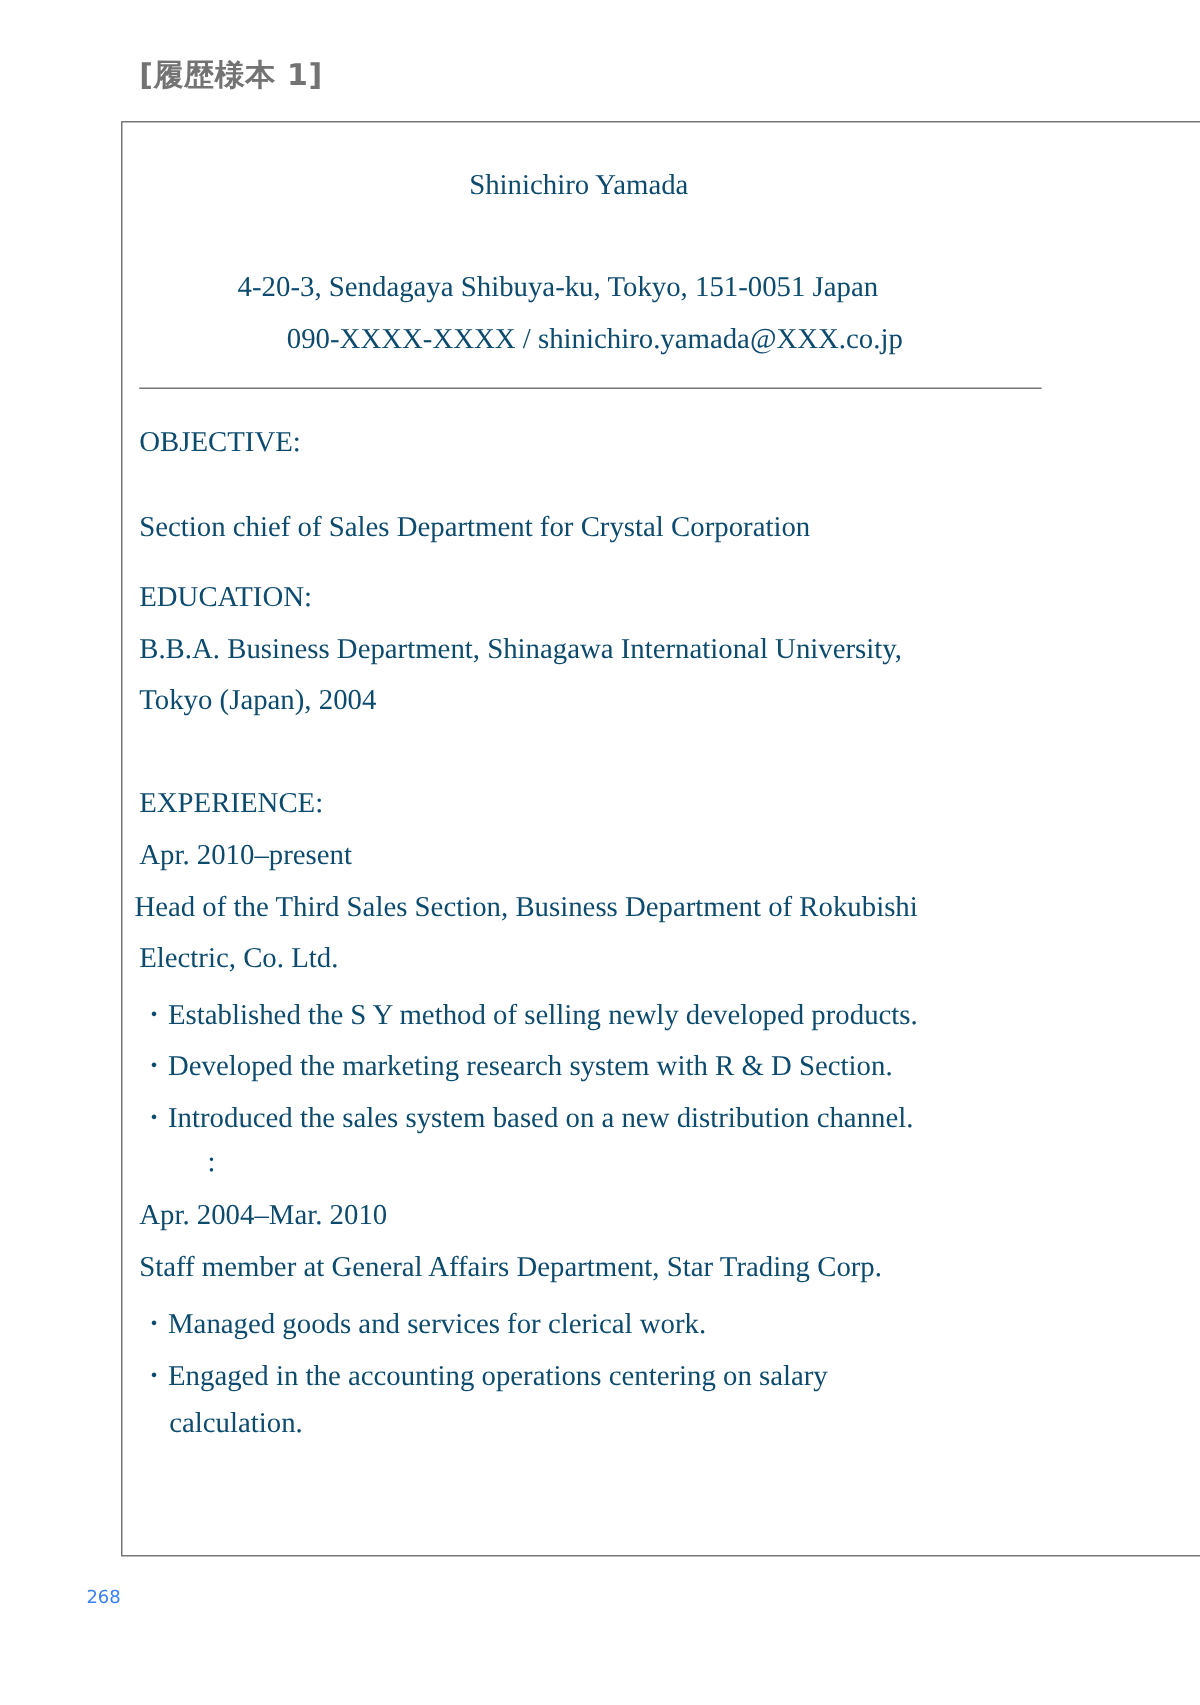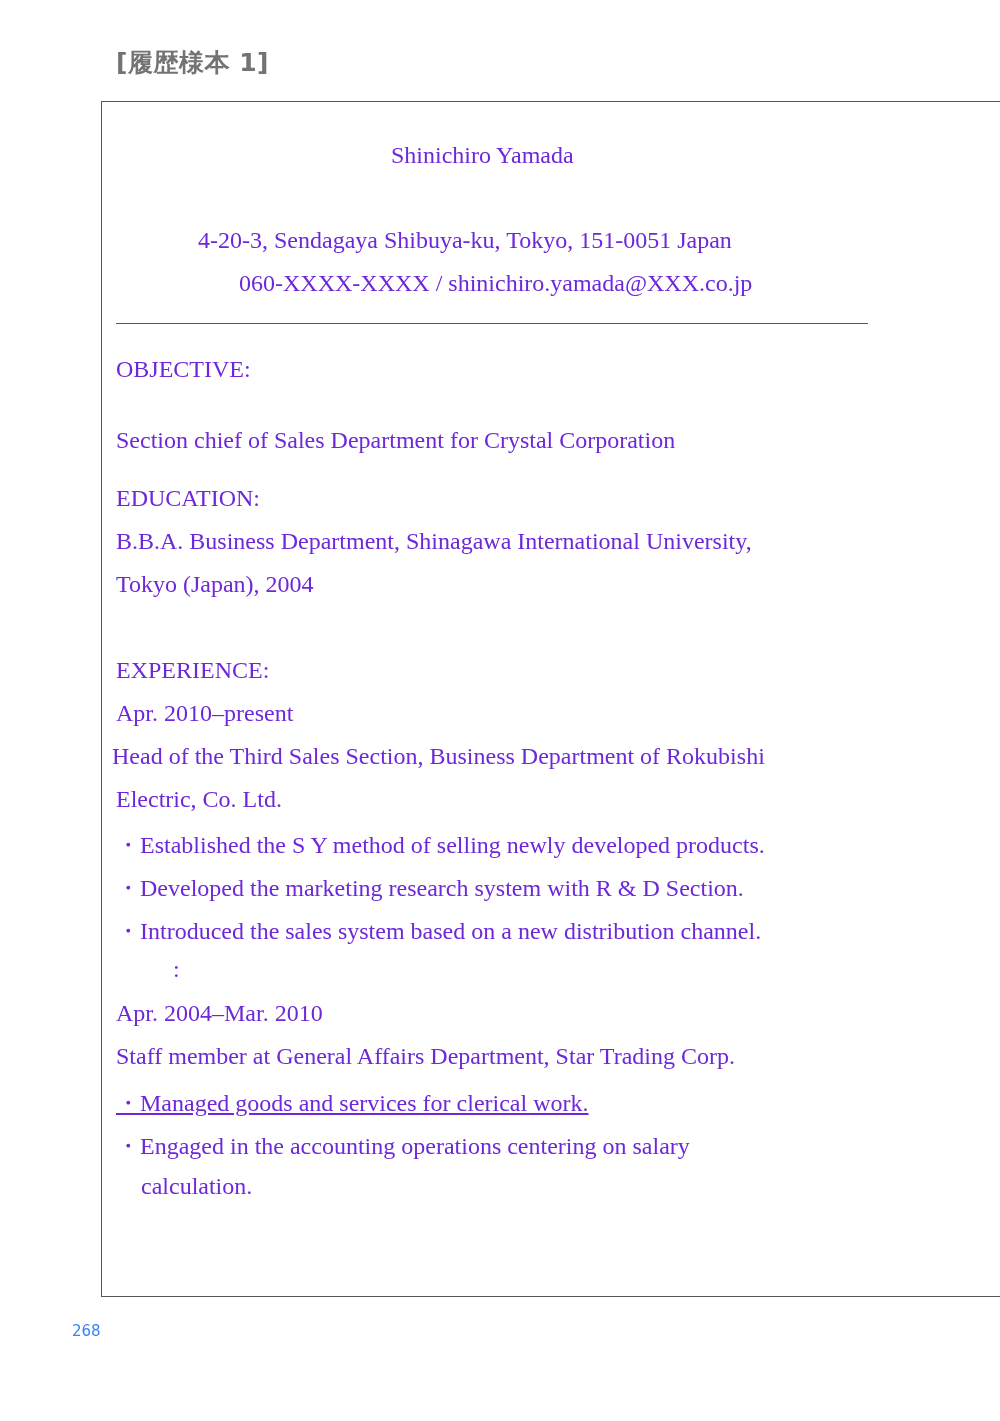--- a/index.html
+++ b/index.html
@@ -6,35 +6,35 @@
   body { width: 1000px; height: 1421px; position: relative; overflow: hidden; color: #2a2a2a; }
   .heading {
     position: absolute; left: 116px; top: 46px;
     font-family: "DejaVu Sans", sans-serif; font-weight: bold; font-size: 25px; color: #737373;
     letter-spacing: 0.5px;
   }
   .frame {
     position: absolute; left: 101px; top: 101px; width: 930px; height: 1196px;
     border: 1.5px solid #555; box-sizing: border-box;
   }
-  .serif { font-family: "Liberation Serif", "DejaVu Serif", serif; font-size: 24px; color: #6d28d9; }
+  .serif { font-family: "Liberation Serif", "DejaVu Serif", serif; font-size: 24px; color: #0c4a6e; }
   .line { position: absolute; white-space: nowrap; }
   .rule { position: absolute; left: 116px; top: 323px; width: 752px; height: 0; border-top: 1.5px solid #555; }
   .page-no { position: absolute; left: 72px; top: 1322px; font-family: "DejaVu Sans", sans-serif; font-size: 15px; color: #3b82f6; }
 </style>
 </head>
 <body>
 
 <div class="heading">[履歴様本 1]</div>
 
 <div class="frame"></div>
 
 <div class="serif line" style="left:391px; top:142px;">Shinichiro Yamada</div>
 <div class="serif line" style="left:198px; top:227px;">4-20-3, Sendagaya Shibuya-ku, Tokyo, 151-0051 Japan</div>
-<div class="serif line" style="left:239px; top:270px;">060-XXXX-XXXX / shinichiro.yamada@XXX.co.jp</div>
+<div class="serif line" style="left:239px; top:270px;">090-XXXX-XXXX / shinichiro.yamada@XXX.co.jp</div>
 
 <div class="rule"></div>
 
 <div class="serif line" style="left:116px; top:356px;">OBJECTIVE:</div>
 <div class="serif line" style="left:116px; top:399px;margin-top:28px;">Section chief of Sales Department for Crystal Corporation</div>
 
 <div class="serif line" style="left:116px; top:485px;">EDUCATION:</div>
 <div class="serif line" style="left:116px; top:528px;">B.B.A. Business Department, Shinagawa International University,</div>
 <div class="serif line" style="left:116px; top:571px;">Tokyo (Japan), 2004</div>
 
@@ -43,17 +43,17 @@
 <div class="serif line" style="left:116px; top:700px;">Apr. 2010–present</div>
 <div class="serif line" style="left:112px; top:743px;">Head of the Third Sales Section, Business Department of Rokubishi</div>
 <div class="serif line" style="left:116px; top:786px;">Electric, Co. Ltd.</div>
 <div class="serif line" style="left:116px; top:829px;text-align:center;">・Established the S Y method of selling newly developed products.</div>
 <div class="serif line" style="left:116px; top:872px;">・Developed the marketing research system with R &amp; D Section.</div>
 <div class="serif line" style="left:116px; top:915px;">・Introduced the sales system based on a new distribution channel.</div>
 <div class="serif line" style="left:173px; top:956px;">:</div>
 
 <div class="serif line" style="left:116px; top:1000px;">Apr. 2004–Mar. 2010</div>
 <div class="serif line" style="left:116px; top:1043px;">Staff member at General Affairs Department, Star Trading Corp.</div>
-<div class="serif line" style="left:116px; top:1087px;text-decoration:underline;">・Managed goods and services for clerical work.</div>
+<div class="serif line" style="left:116px; top:1087px;">・Managed goods and services for clerical work.</div>
 <div class="serif line" style="left:116px; top:1130px;">・Engaged in the accounting operations centering on salary</div>
 <div class="serif line" style="left:141px; top:1173px;">calculation.</div>
 
 <div class="page-no">268</div>
 
 </body></html>

